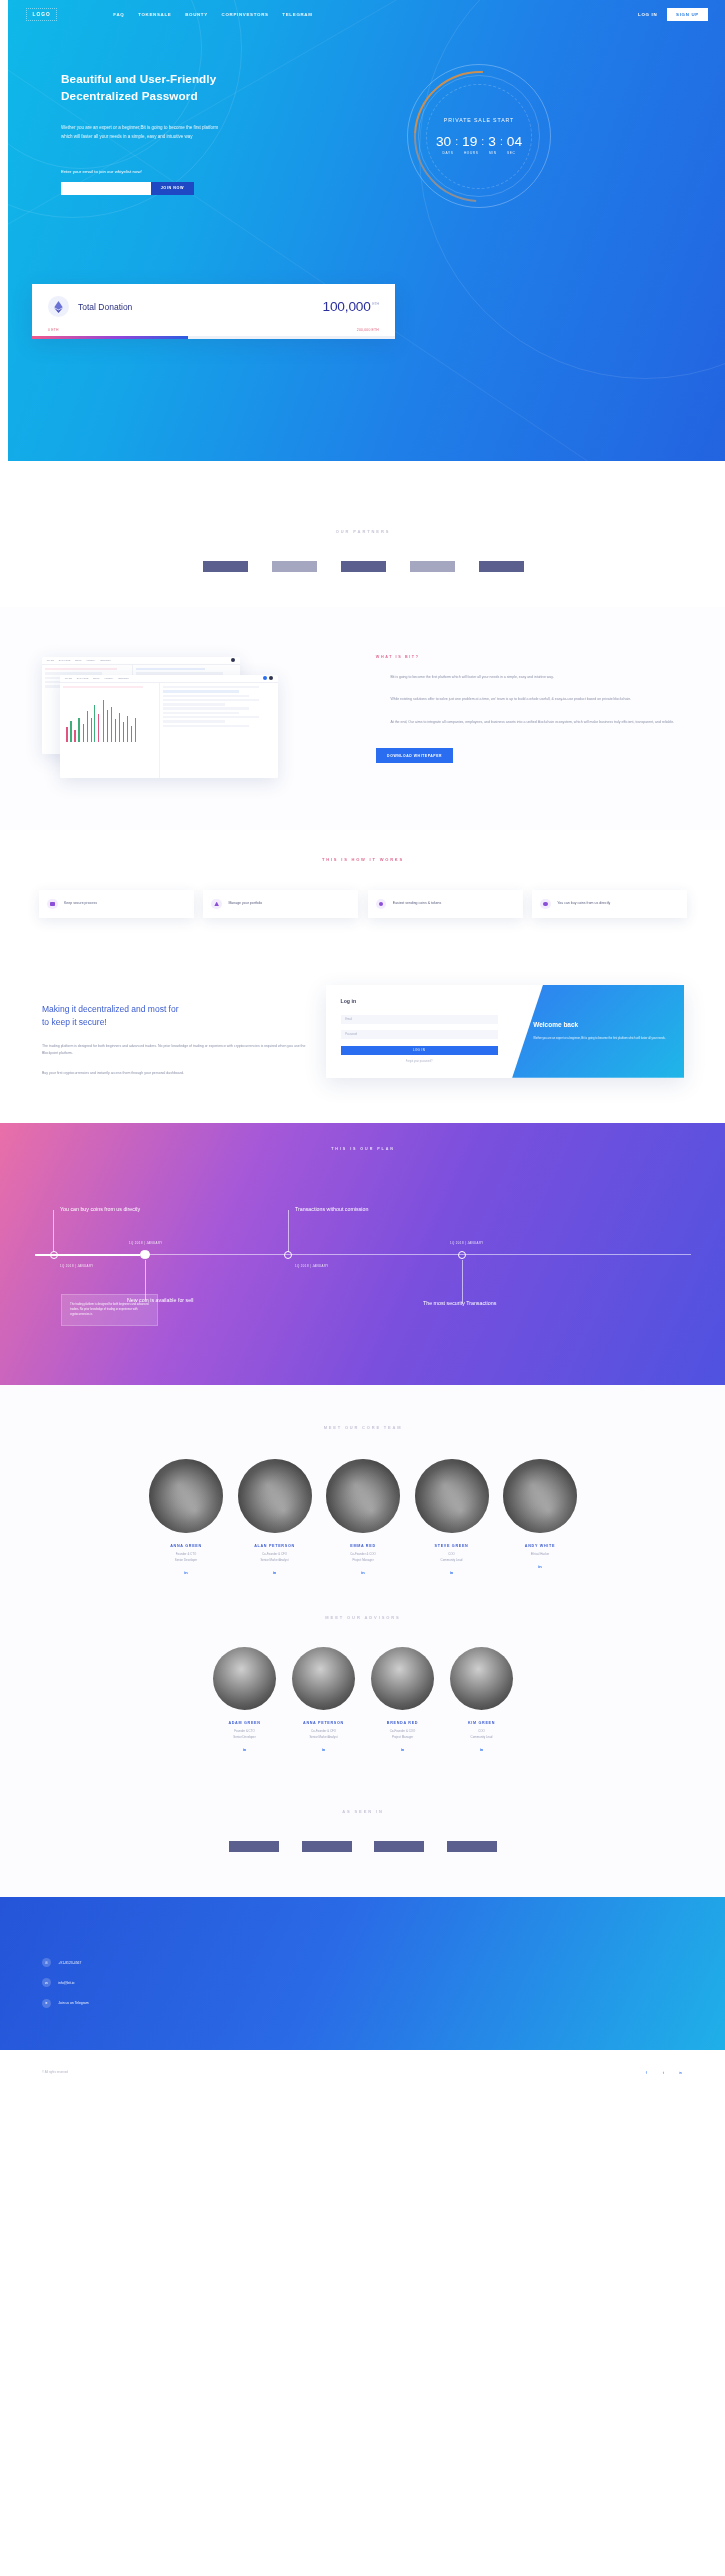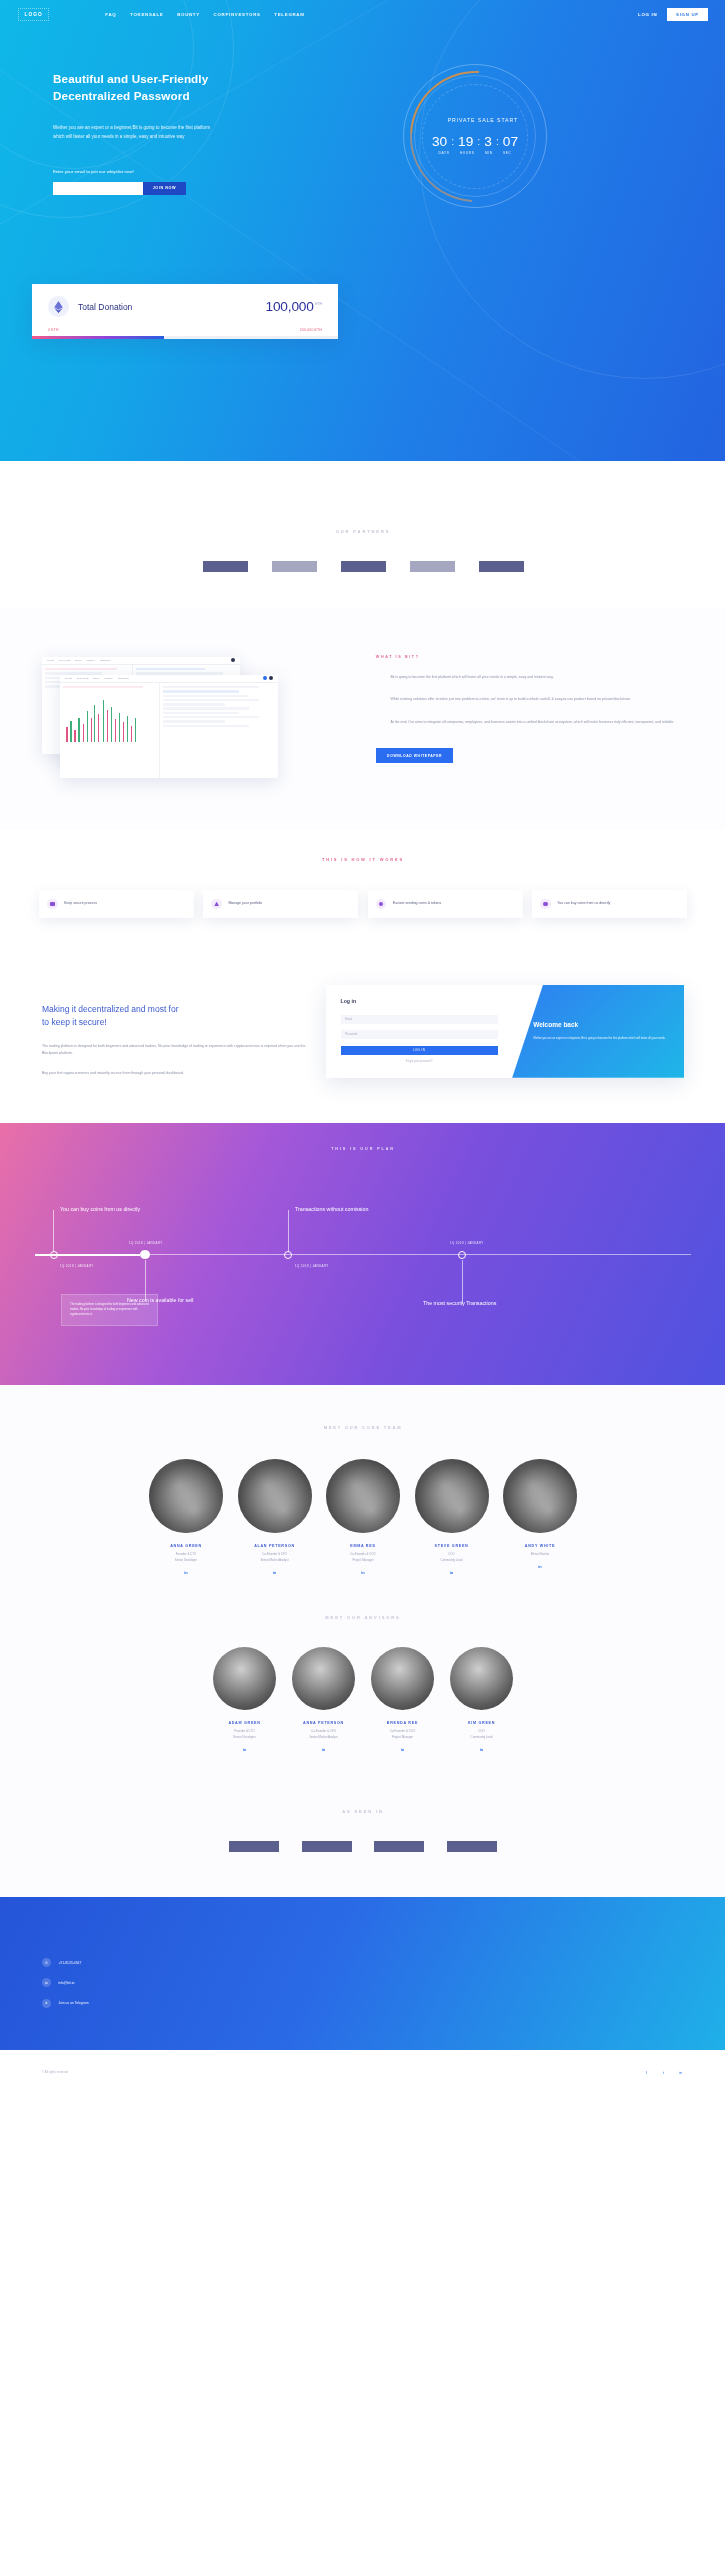--- a/index.html
+++ b/index.html
@@ -8,20 +8,21 @@
     font-family:"Liberation Sans", sans-serif;
     background:#ffffff; color:#3b3f5c;
   }
   .page { position:relative; width:726px; height:2576px; }
 
   
   .hero {
     position:relative; height:461px;
     background:linear-gradient(110deg,#0fb8e8 0%,#14a5e8 28%,#1f7fe8 62%,#2363e0 100%);
     overflow:hidden;
+    margin-left:8px;
   }
   .hero .ring { position:absolute; border-radius:50%; border:0.8px solid rgba(255,255,255,.10); }
   .r1 { width:339px; height:339px; left:-105px; top:-121px; }
   .r2 { width:242px; height:242px; left:-48px; top:-73px; }
   .r3 { width:452px; height:452px; right:-145px; top:-73px; }
   .diag { position:absolute; width:1129px; height:0.8px; background:rgba(255,255,255,.07); transform-origin:0 0; }
 
   .nav { position:relative; display:flex; align-items:center; height:29px; padding:0 18px; z-index:5; }
   .logo { color:#fff; font-size:4.8px; letter-spacing:1px; font-weight:bold; border:0.8px dotted rgba(255,255,255,.45); padding:3.2px 5.6px; }
   .nav-links { display:flex; gap:13.7px; margin-left:56px; }
@@ -40,29 +41,29 @@
   .mailrow button { height:13px; background:#1f49c4; color:#fff; border:none; font-size:3.7px; font-weight:bold; letter-spacing:0.6px; padding:0 9.7px; font-family:inherit; }
 
   .hero-right { flex:1; display:flex; justify-content:center; padding-top:3.2px; }
   .timer-wrap { position:relative; width:144px; height:144px; display:flex; align-items:center; justify-content:center; }
   .timer-ring { position:absolute; inset:0; border-radius:50%; border:0.8px solid rgba(255,255,255,.28); }
   .timer-ring.inner { inset:11.3px; border-color:rgba(255,255,255,.18); }
   .timer-ring.inner2 { inset:19.4px; border:0.8px dashed rgba(255,255,255,.20); }
   .timer-arc { position:absolute; inset:6.5px; border-radius:50%;
      border:2.4px solid transparent; border-top-color:#c98f52; border-left-color:#8e8f95;
      transform:rotate(-42deg); }
-  .timer-core { position:relative; text-align:right; }
+  .timer-core { position:relative; text-align:center; }
   .timer-core .label { color:rgba(255,255,255,.95); font-size:5.2px; letter-spacing:0.9px; margin-bottom:10.5px; }
   .digits { display:flex; align-items:center; justify-content:center; gap:4px; color:#fff; font-size:13.7px; font-weight:300; }
   .digits .sep { font-size:10.5px; opacity:.85; }
   .units { display:flex; justify-content:center; gap:10.5px; margin-top:2.4px; color:rgba(255,255,255,.9); font-size:3.2px; letter-spacing:0.6px; }
 
   
   .donation {
-    position:absolute; left:32px; top:284px; width:306px; z-index:9;
+    position:absolute; left:32px; top:284px; width:363px; z-index:9;
     background:#fff; box-shadow:0 5.6px 21px rgba(40,60,120,.14);
   }
   .don-top { display:flex; align-items:center; padding:12px 16px 10.5px; }
   .eth-badge { width:21px; height:21px; border-radius:50%; background:#eef0fb; display:flex; align-items:center; justify-content:center; }
   .eth-badge svg { width:9px; height:12px; }
   .don-title { margin-left:9px; font-size:8.5px; color:#2b3180; }
   .don-amount { margin-left:auto; font-size:13.7px; color:#2b2f9e; font-weight:300; letter-spacing:-0.2px; }
   .don-amount sup { font-size:3.7px; color:#9b9fd0; margin-left:1.6px; }
   .don-scale { display:flex; justify-content:space-between; padding:0 16px 4px; font-size:3.4px; color:#e2607d; letter-spacing:0.2px; }
   .progress-wrap { height:3.2px; background:#eef0f8; margin:0 0 0 0; }
@@ -232,21 +233,21 @@
           <div class="timer-arc"></div>
           <div class="timer-core">
             <div class="label">PRIVATE SALE START</div>
             <div class="digits">
               <span>30</span>
               <span class="sep">:</span>
               <span>19</span>
               <span class="sep">:</span>
               <span>3</span>
               <span class="sep">:</span>
-              <span>07</span>
+              <span>04</span>
             </div>
             <div class="units">
               <span>DAYS</span>
               <span>HOURS</span>
               <span>MIN</span>
               <span>SEC</span>
             </div>
           </div>
         </div>
       </div>

